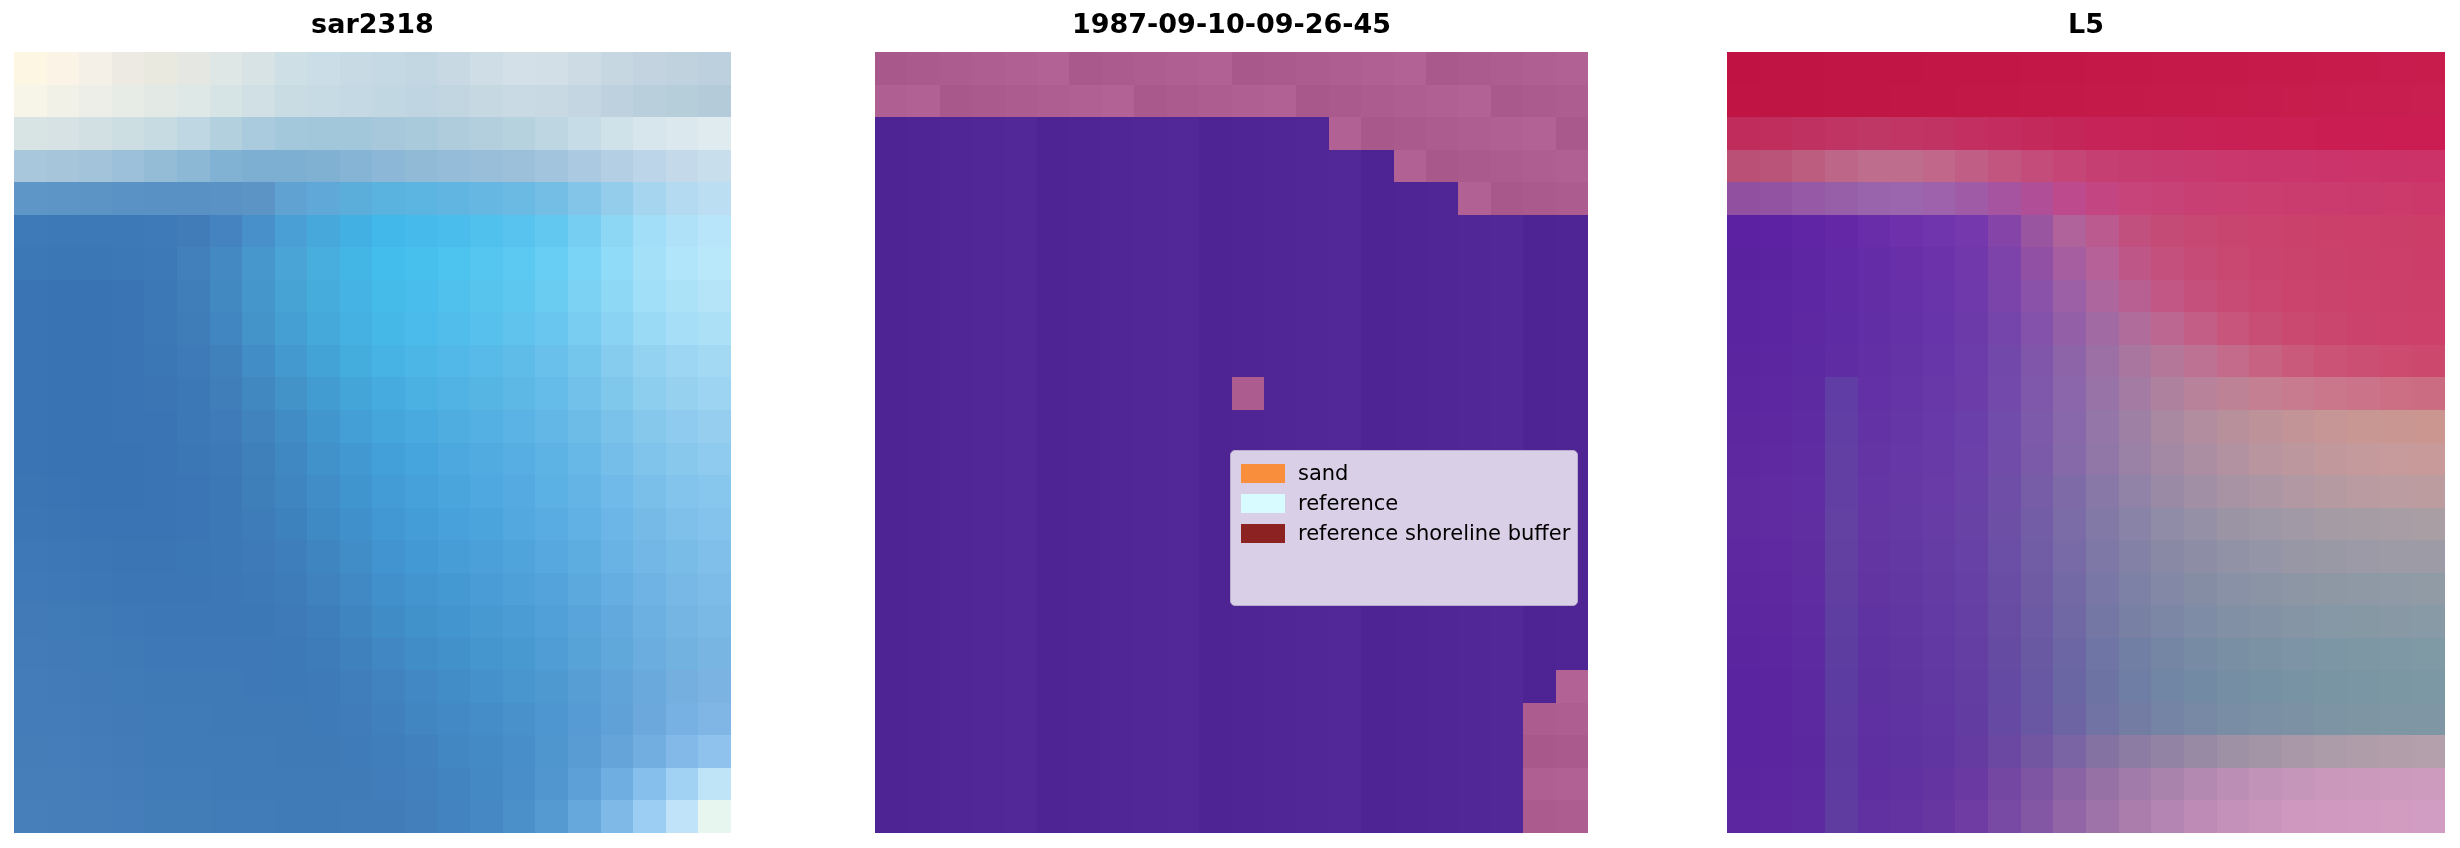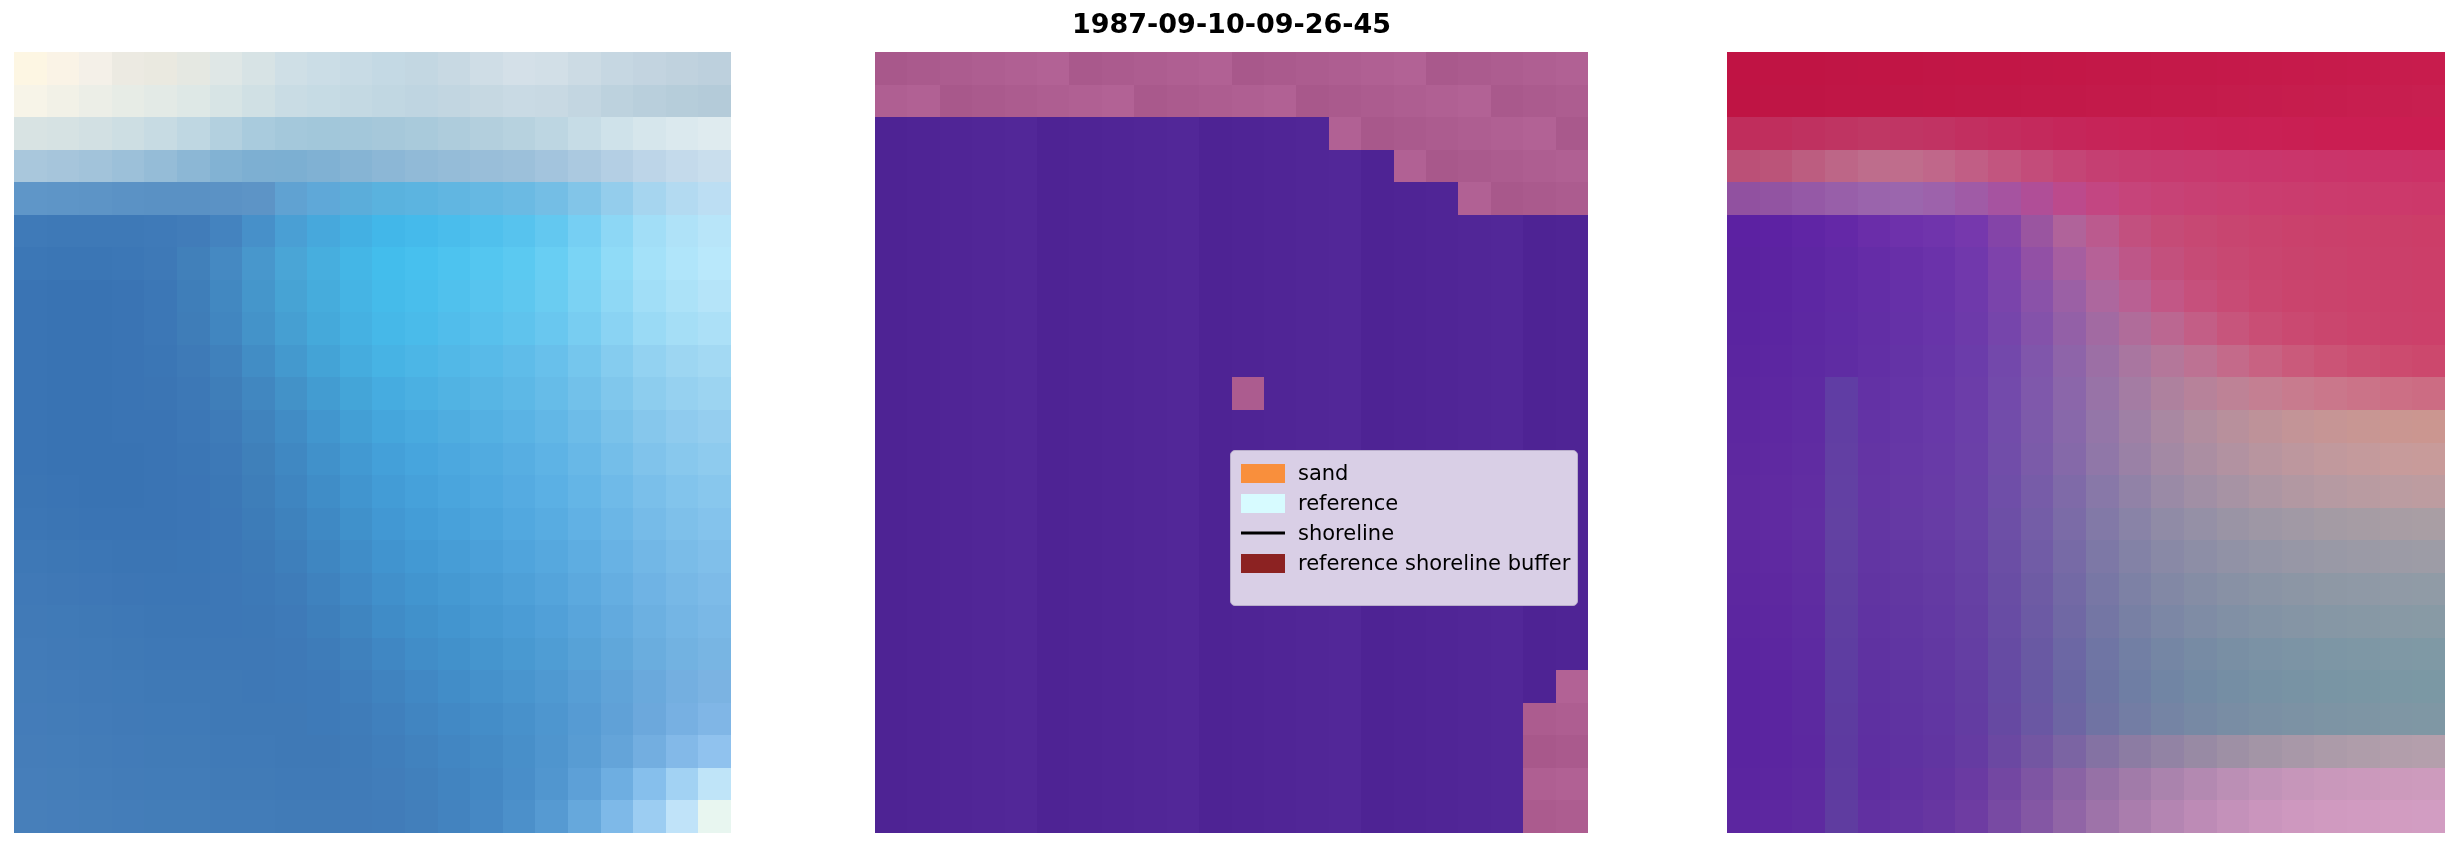--- a/index.html
+++ b/index.html
@@ -31,20 +31,21 @@
     transform:translateY(-50%);background:#000000;
   }
   .legend-label{font-size:21px;color:#000000;font-family:"DejaVu Sans",sans-serif;white-space:nowrap;}
 </style>
 </head>
 <body>
 
 <div class="figure">
 
   <div class="panel" style="left:14px;width:717px;">
+    <div class="panel-title">sar2318</div>
     <div class="axes" style="left:0;width:717px;">
       <div class="imgrid" id="grid-sar" style="grid-template-columns: repeat(22, 1fr); grid-template-rows: repeat(24, 1fr);">
           <i style="background: rgb(253, 246, 227);"></i>
           <i style="background: rgb(250, 243, 230);"></i>
           <i style="background: rgb(244, 240, 232);"></i>
           <i style="background: rgb(236, 234, 226);"></i>
           <i style="background: rgb(234, 233, 224);"></i>
           <i style="background: rgb(229, 232, 226);"></i>
           <i style="background: rgb(223, 231, 230);"></i>
           <i style="background: rgb(215, 227, 229);"></i>
@@ -1110,31 +1111,28 @@
     <div class="legend" id="legend-box" style="left:355px;top:450px;width:348px;height:156px;">
       <div class="legend-row">
         <span class="swatch" style="background:#f98f3c;"></span>
         <span class="legend-label">sand</span>
       </div>
       <div class="legend-row">
         <span class="swatch" style="background:#d7fbff;"></span>
         <span class="legend-label">reference</span>
       </div>
       <div class="legend-row">
-        <span class="swatch line"></span>
-        <span class="legend-label">shoreline</span>
-      </div>
-      <div class="legend-row">
         <span class="swatch" style="background:#8c2222;"></span>
         <span class="legend-label">reference shoreline buffer</span>
       </div>
     </div>
   </div>
 
   <div class="panel" style="left:1727px;width:718px;">
+    <div class="panel-title">L5</div>
     <div class="axes" style="left:0;width:718px;">
       <div class="imgrid" id="grid-l5" style="grid-template-columns: repeat(22, 1fr); grid-template-rows: repeat(24, 1fr);">
           <i style="background: rgb(192, 19, 68);"></i>
           <i style="background: rgb(192, 20, 68);"></i>
           <i style="background: rgb(192, 20, 68);"></i>
           <i style="background: rgb(192, 21, 69);"></i>
           <i style="background: rgb(193, 21, 69);"></i>
           <i style="background: rgb(193, 21, 69);"></i>
           <i style="background: rgb(193, 22, 70);"></i>
           <i style="background: rgb(194, 22, 70);"></i>

